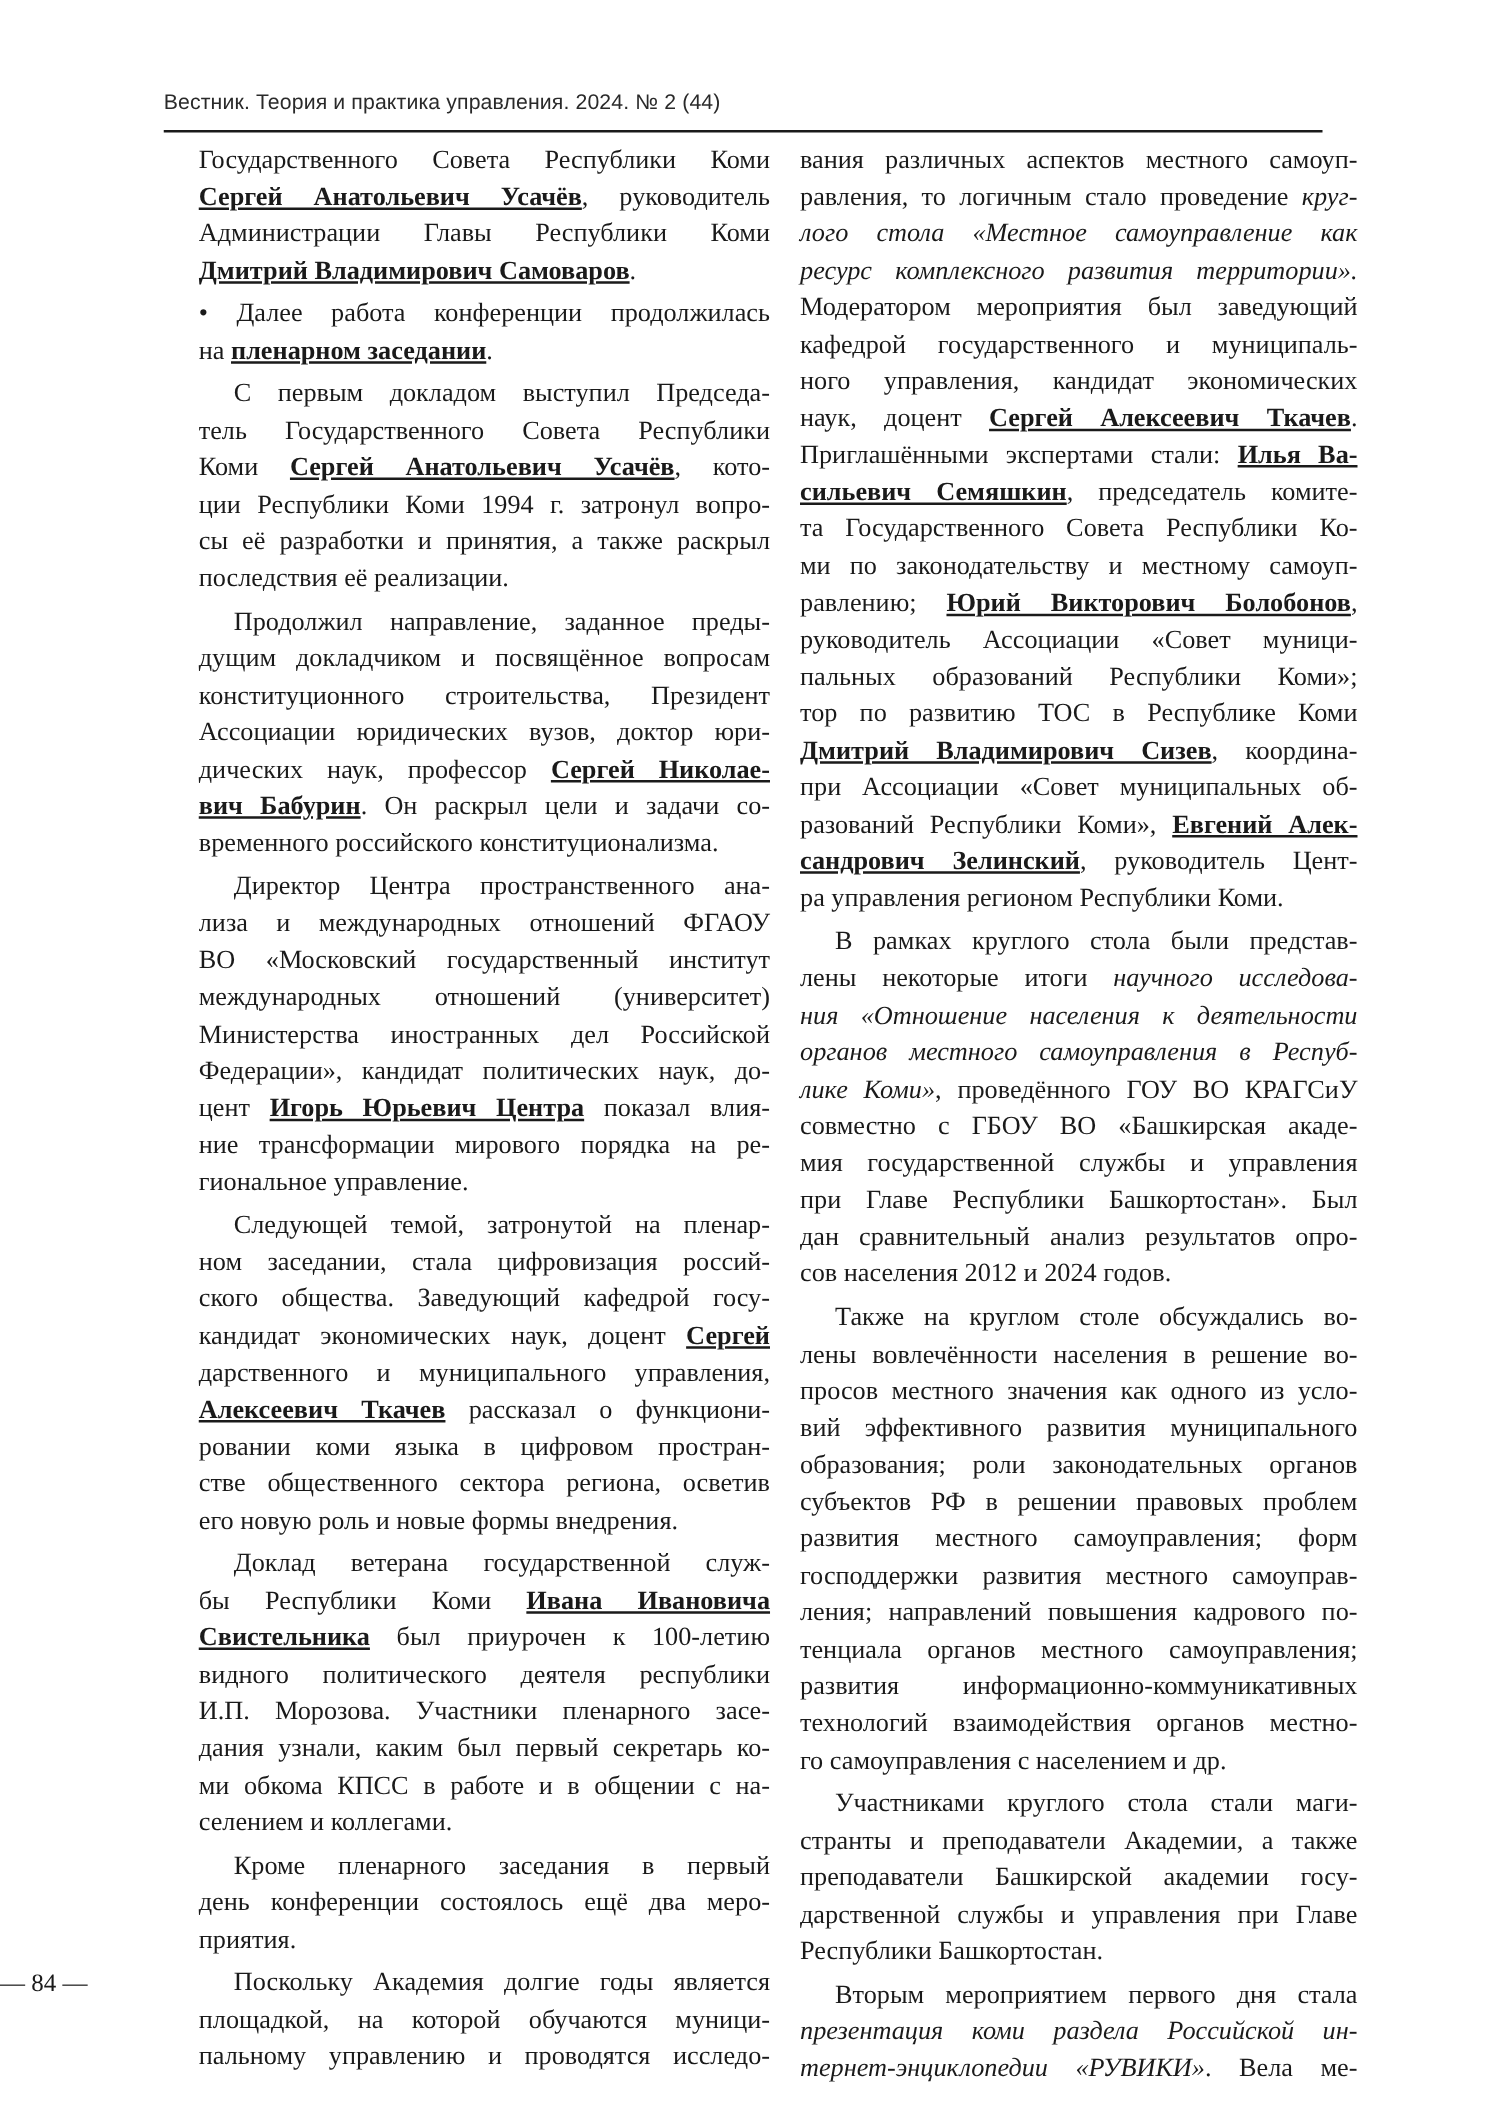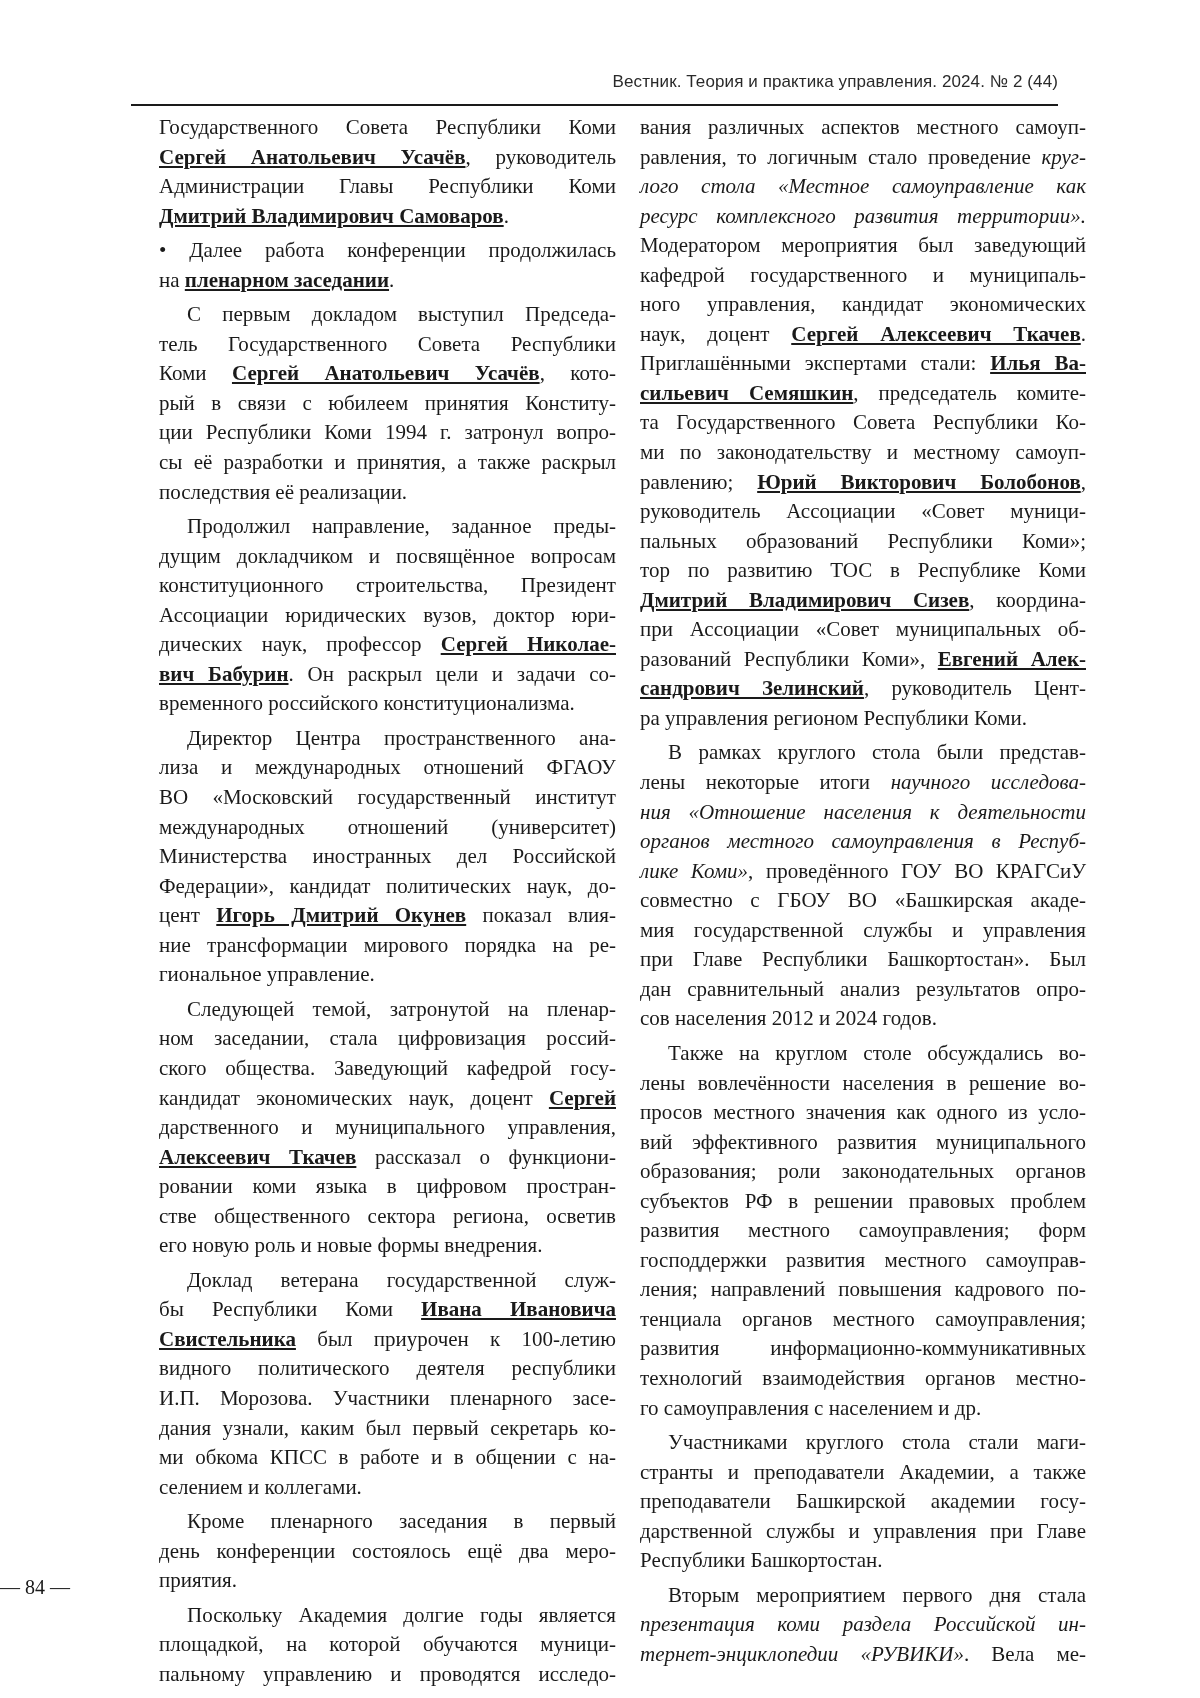--- a/index.html
+++ b/index.html
@@ -1,19 +1,19 @@
 <!DOCTYPE html>
 <html><head>
 <meta charset="utf-8">
 <style>
   html, body { margin: 0; padding: 0; background: #ffffff; }
   body { width: 1200px; height: 1698px; position: relative; overflow: hidden; color: #1a1a1a; }
   .header {
     position: absolute; left: 131px; top: 72px; width: 927px;
-    text-align: right; font-family: "Liberation Sans", sans-serif;
+    text-align: left; font-family: "Liberation Sans", sans-serif;
     font-size: 17px; color: #2a2a2a; letter-spacing: 0.1px;
   }
   .rule {
     position: absolute; left: 131px; top: 104px; width: 927px; height: 0;
     border-top: 2px solid #1a1a1a;
   }
   .col {
     position: absolute; top: 113px; width: 457px;
     font-family: "Liberation Serif", serif; font-size: 21px; line-height: 29.55px; margin-left: 28px;
   }
@@ -41,40 +41,39 @@
     <span class="ln"><b>Сергей Анатольевич Усачёв</b><span>, руководитель</span></span>
     <span class="ln"><span>Администрации Главы Республики Коми</span></span>
     <span class="ln end"><b>Дмитрий Владимирович Самоваров</b><span>.</span></span>
     <span class="gap"></span>
     <span class="ln"><span>  • Далее работа конференции продолжилась</span></span>
     <span class="ln end"><span>на </span><b>пленарном заседании</b><span>.</span></span>
     <span class="gap"></span>
     <span class="ln ind"><span>С первым докладом выступил Председа-</span></span>
     <span class="ln"><span>тель Государственного Совета Республики</span></span>
     <span class="ln"><span>Коми </span><b>Сергей Анатольевич Усачёв</b><span>, кото-</span></span>
-    <span class="ln"><span>рый в связи с юбилеем принятия Конститу-</span></span>
     <span class="ln"><span>ции Республики Коми 1994 г. затронул вопро-</span></span>
     <span class="ln"><span>сы её разработки и принятия, а также раскрыл</span></span>
     <span class="ln end"><span>последствия её реализации.</span></span>
     <span class="gap"></span>
     <span class="ln ind"><span>Продолжил направление, заданное преды-</span></span>
     <span class="ln"><span>дущим докладчиком и посвящённое вопросам</span></span>
     <span class="ln"><span>конституционного строительства, Президент</span></span>
     <span class="ln"><span>Ассоциации юридических вузов, доктор юри-</span></span>
     <span class="ln"><span>дических наук, профессор </span><b>Сергей Николае-</b></span>
     <span class="ln"><b>вич Бабурин</b><span>. Он раскрыл цели и задачи со-</span></span>
     <span class="ln end"><span>временного российского конституционализма.</span></span>
     <span class="gap"></span>
     <span class="ln ind"><span>Директор Центра пространственного ана-</span></span>
     <span class="ln"><span>лиза и международных отношений ФГАОУ</span></span>
     <span class="ln"><span>ВО «Московский государственный институт</span></span>
     <span class="ln"><span>международных отношений (университет)</span></span>
     <span class="ln"><span>Министерства иностранных дел Российской</span></span>
     <span class="ln"><span>Федерации», кандидат политических наук, до-</span></span>
-    <span class="ln"><span>цент </span><b>Игорь Дмитрий Окунев</b><span> показал влия-</span></span>
+    <span class="ln"><span>цент </span><b>Игорь Юрьевич Центра</b><span> показал влия-</span></span>
     <span class="ln"><span>ние трансформации мирового порядка на ре-</span></span>
     <span class="ln end"><span>гиональное управление.</span></span>
     <span class="gap"></span>
     <span class="ln ind"><span>Следующей темой, затронутой на пленар-</span></span>
     <span class="ln"><span>ном заседании, стала цифровизация россий-</span></span>
     <span class="ln"><span>ского общества. Заведующий кафедрой госу-</span></span>
     <span class="ln"><span>кандидат экономических наук, доцент </span><b>Сергей</b></span>
     <span class="ln"><span>дарственного и муниципального управления,</span></span>
     <span class="ln"><b>Алексеевич Ткачев</b><span> рассказал о функциони-</span></span>
     <span class="ln"><span>ровании коми языка в цифровом простран-</span></span>

